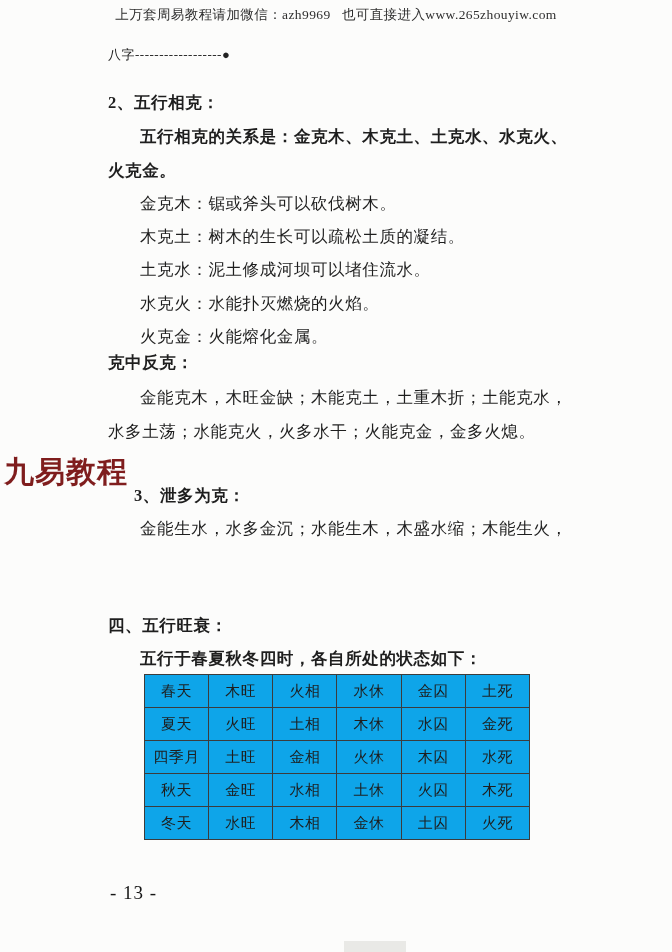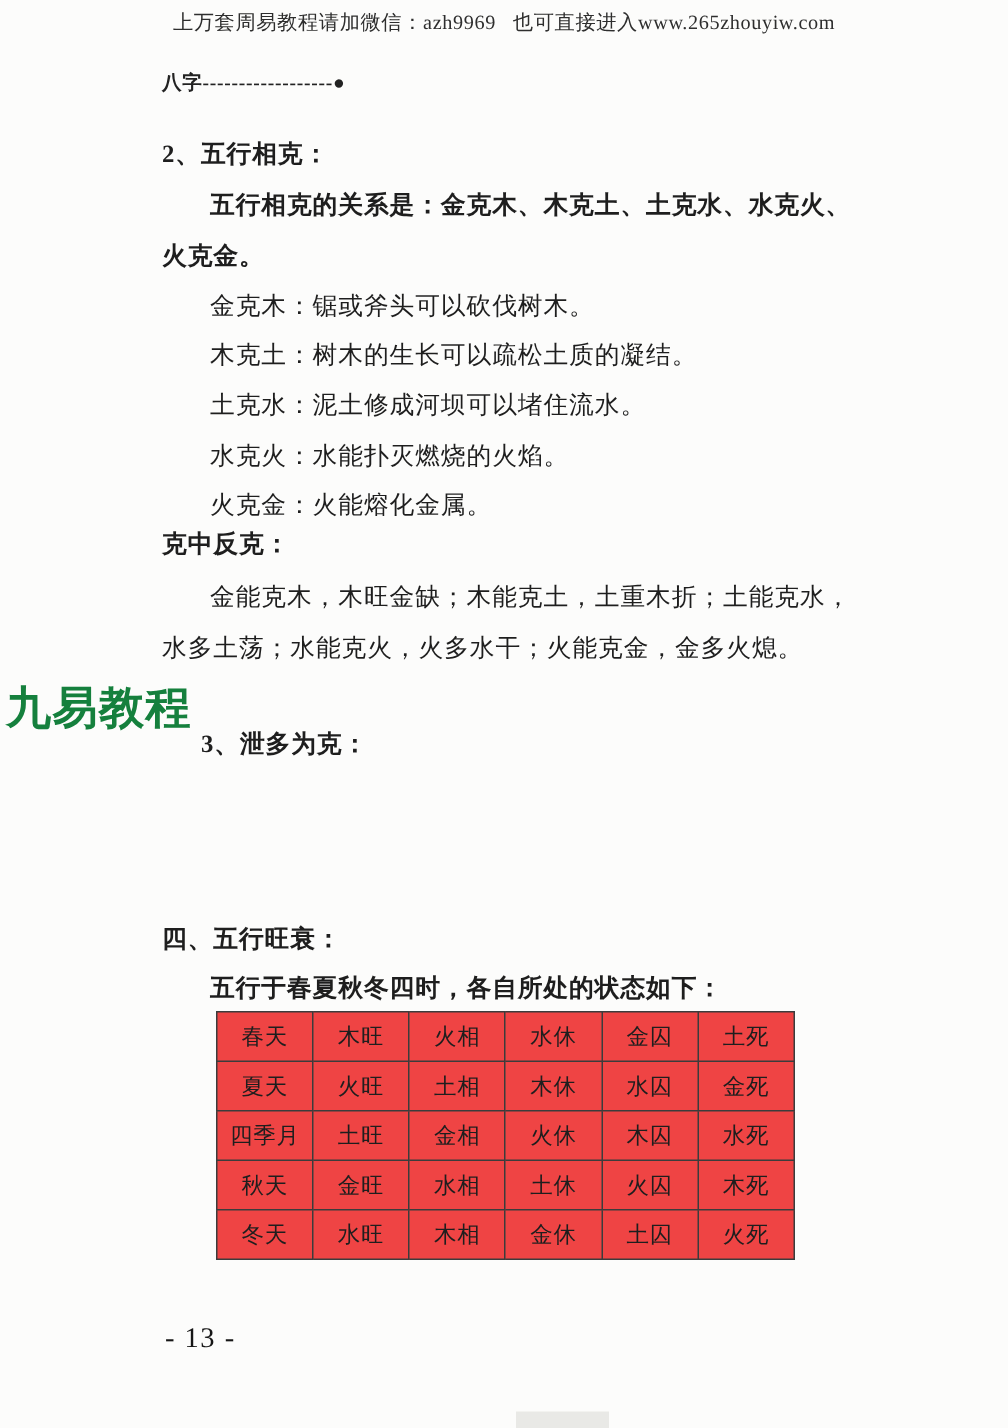--- a/index.html
+++ b/index.html
@@ -32,39 +32,38 @@
     color: #2e2e2e;
     white-space: pre;
   }
   .chapter-line {
     position: absolute;
     top: 46px; left: 108px;
     font-size: 13px;
     letter-spacing: 0.5px;
     color: #222;
     white-space: nowrap;
-    font-weight: bold;
   }
   .watermark {
     position: absolute;
     top: 452px; left: 4px;
     font-size: 30px;
     font-weight: bold;
     letter-spacing: 1px;
-    color: #15803d;
+    color: #7f1d1d;
     font-family: "Liberation Sans", sans-serif;
     white-space: nowrap;
   }
   table.season-table {
     position: absolute;
     top: 674px; left: 144px;
     width: 386px;
     border-collapse: collapse;
     table-layout: fixed;
-    background: #ef4444;
+    background: #0ea5e9;
   }
   table.season-table td {
     border: 1px solid #3c3c3c;
     height: 32px;
     text-align: center;
     vertical-align: middle;
     font-size: 15px;
     letter-spacing: 0.5px;
     color: #1e1e1e;
     padding: 0;
@@ -103,20 +102,21 @@
   <div class="line" style="top:293px; left:140px;">水克火：水能扑灭燃烧的火焰。</div>
   <div class="line" style="top:326px; left:140px;">火克金：火能熔化金属。</div>
 
   <div class="line bold" style="top:352px; left:108px;text-align:right;">克中反克：</div>
   <div class="line" style="top:421px; left:108px;">水多土荡；水能克火，火多水干；火能克金，金多火熄。</div>
   <div class="line" style="top:387px; left:140px;">金能克木，木旺金缺；木能克土，土重木折；土能克水，</div>
 
   <div class="watermark">九易教程</div>
 
   <div class="line bold" style="top:485px; left:113px;margin-left:21px;">3、泄多为克：</div>
+  <div class="line" style="top:518px; left:140px;">金能生水，水多金沉；水能生木，木盛水缩；木能生火，</div>
 
   <div class="line bold" style="top:615px; left:108px;">四、五行旺衰：</div>
   <div class="line bold" style="top:648px; left:140px;">五行于春夏秋冬四时，各自所处的状态如下：</div>
 
   <table class="season-table">
     <tbody>
       <tr>
         <td>春天</td>
         <td>木旺</td>
         <td>火相</td>

